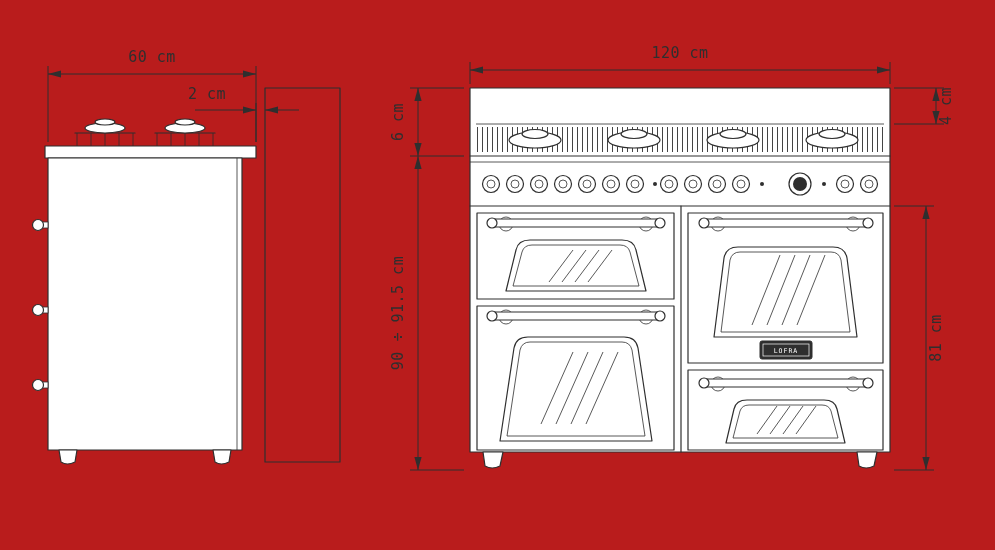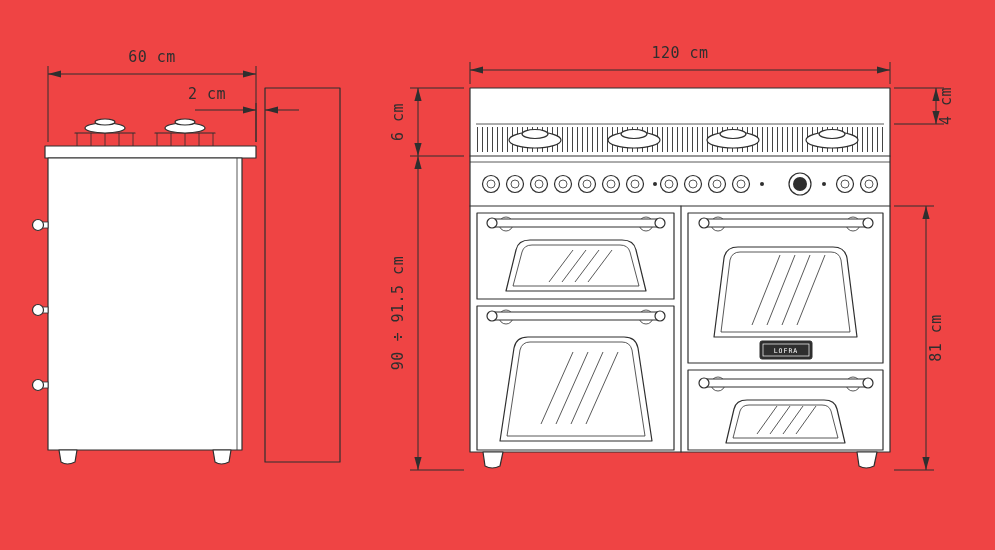--- a/index.html
+++ b/index.html
@@ -1,17 +1,17 @@
 <!DOCTYPE html>
 <html><head>
 <meta charset="utf-8">
 <style>
   html,body { margin:0; padding:0; background:#ffffff; }
   .canvas {
-    position:relative; width:995px; height:550px; background:#ef4444;
+    position:relative; width:995px; height:550px; background:#b91c1c;
     font-family:"DejaVu Sans Mono","Liberation Mono",monospace;
     overflow:hidden;
   }
   svg { display:block; }
   .o  { stroke:#2f2f2f; stroke-width:1.2; fill:none; stroke-linecap:round; stroke-linejoin:round; }
   .t  { stroke:#2f2f2f; stroke-width:0.8; fill:none; }
   .d  { stroke:#2f2f2f; stroke-width:1;   fill:none; }
   .wf { fill:#ffffff; }
   text.lbl {
     font-family:"DejaVu Sans Mono","Liberation Mono",monospace;

